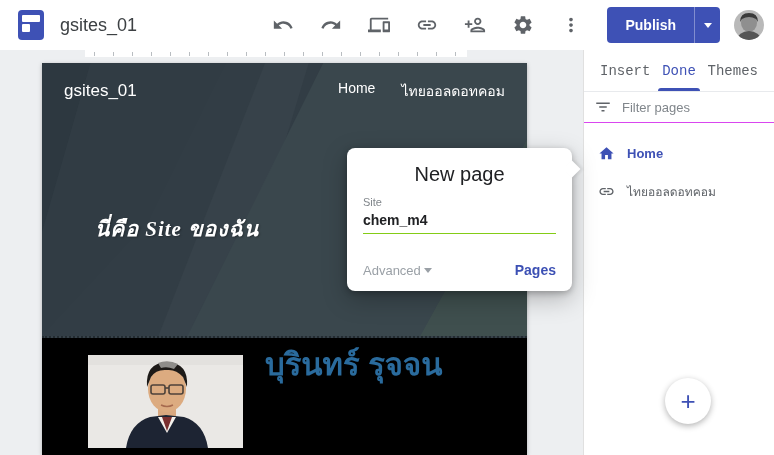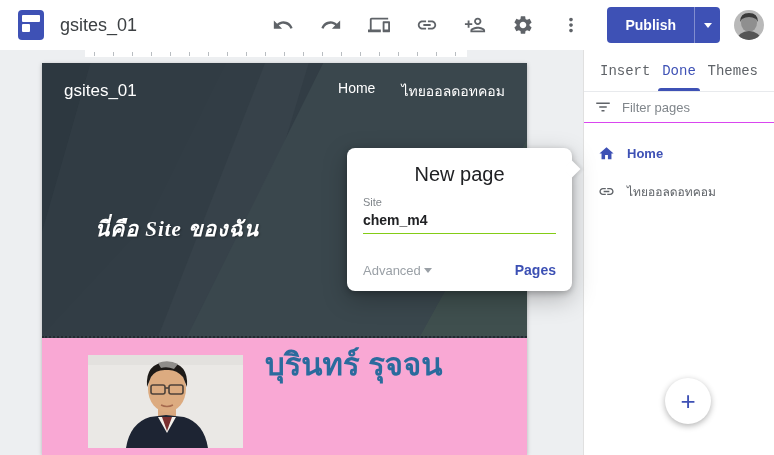--- a/index.html
+++ b/index.html
@@ -46,21 +46,21 @@
   .shape5 { background:#313c44; clip-path:polygon(55% 0, 78% 0, 52% 100%, 38% 100%); opacity:.8; }
   .banner-bar { position:absolute; top:0; left:0; right:0; display:flex; align-items:center;
                 padding:17px 22px 0 22px; }
   .site-name { color:#fff; font-size:17px; }
   .site-nav { margin-left:auto; display:flex; gap:26px; }
   .site-nav span { color:#fff; font-size:14px; cursor:pointer; }
   .hero { position:absolute; left:53px; top:149px; color:#ffffff; font-size:21px; font-weight:bold;
           font-style:italic; font-family:Liberation Serif, serif; letter-spacing:1px;
           text-shadow:1px 1px 2px rgba(0,0,0,.3); }
 
-  .white-section { position:relative; width:100%; height:117px; background:#f9a8d4; }
+  .white-section { position:relative; width:100%; height:117px; background:#000000; }
   .portrait { position:absolute; left:46px; top:17px; width:155px; height:93px; overflow:hidden; }
   .person-name { position:absolute; left:223px; top:8px; width:240px; color:#2a6b9d;
                  font-size:31px; font-weight:bold; line-height:1.22; }
 
   
   .dialog { position:absolute; left:347px; top:148px; width:225px; height:143px; background:#fff;
             border-radius:8px; box-shadow:0 2px 6px rgba(0,0,0,.25), 0 8px 24px rgba(0,0,0,.25);
             z-index:40; }
   .dialog-notch { position:absolute; right:-6px; top:15px; width:12px; height:12px; background:#fff;
                   transform:rotate(45deg); box-shadow:2px -2px 3px rgba(0,0,0,.08); }

